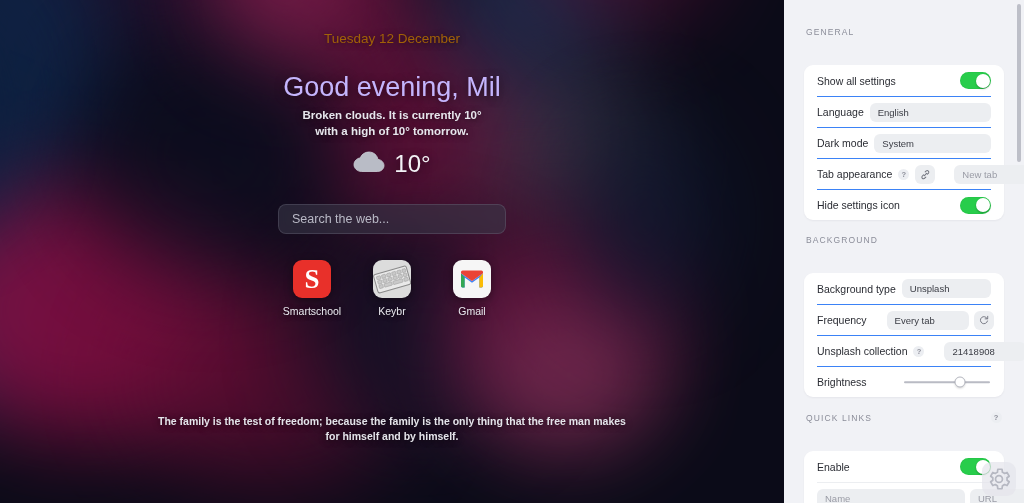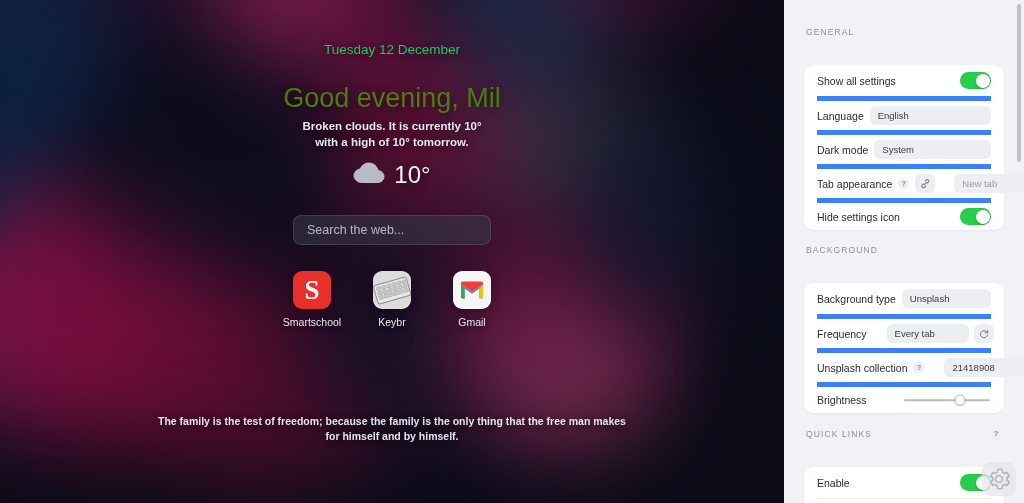--- a/index.html
+++ b/index.html
@@ -27,43 +27,43 @@
     position: absolute; left: 0; top: 0; width: 784px; height: 503px;
     display: flex; flex-direction: column; align-items: center;
     padding-top: 27px;
   }
   .clock {
     font-size: 79px; line-height: 0.92; font-weight: 300;
     color: #f2f2f5; letter-spacing: 1px;
     text-shadow: 0 2px 14px rgba(0,0,0,0.45);
   }
   .date {
-    margin-top: 15px; font-size: 13.5px; color: #22c55e; font-weight: 400;
+    margin-top: 4px; font-size: 13.5px; color: #a16207; font-weight: 400;
     text-shadow: 0 1px 6px rgba(0,0,0,0.5);
   }
   .greeting {
-    margin-top: 26px; font-size: 27px; font-weight: 400; color: #4d7c0f;
+    margin-top: 26px; font-size: 27px; font-weight: 400; color: #c4b5fd;
     text-shadow: 0 2px 10px rgba(0,0,0,0.5);
   }
   .weather-desc {
     margin-top: 5px; font-size: 11.5px; line-height: 1.35; color: #e6e6ec;
     text-align: center; font-weight: 600;
     text-shadow: 0 1px 6px rgba(0,0,0,0.55);
   }
   .weather-now {
     margin-top: 11px; display: flex; align-items: center; gap: 9px;
   }
   .weather-temp {
     font-size: 24px; color: #f3f3f6; font-weight: 400;
     text-shadow: 0 2px 8px rgba(0,0,0,0.5);
   }
   .cloud-icon { display: block; }
 
   .searchbar {
-    margin-top: 26px; width: 198px; height: 30px;
+    margin-top: 26px; width: 228px; height: 30px;
     background: rgba(58,58,74,0.55);
     border: 1px solid rgba(150,150,170,0.22);
     border-radius: 8px;
     color: #c9c9d4; font-size: 12.5px;
     padding: 0 13px; outline: none;
     font-family: "Liberation Sans", sans-serif;
     backdrop-filter: blur(4px);
   }
   .searchbar::placeholder { color: #b9b9c6; }
 
@@ -107,21 +107,21 @@
     padding: 15px 2px 8px 2px;
   }
   .card {
     background: #fff; border-radius: 9px;
     padding: 0 13px;
     box-shadow: 0 1px 2px rgba(20,20,40,0.05);
   }
   .row {
     display: flex; align-items: center; justify-content: space-between;
     min-height: 31px; padding: 5px 0;
-    border-top: 5px solid #3b82f6;
+    border-top: 1px solid #3b82f6;
     gap: 6px;
   }
   .row:first-child { border-top: none; margin-top: 20px; }
   .row-label { font-size: 10.5px; color: #2a2c33; display: flex; align-items: center; gap: 6px; white-space: nowrap; }
 
   .help {
     width: 11px; height: 11px; border-radius: 50%;
     background: #eceef2; color: #8d8f9a;
     font-size: 7.5px; display: inline-flex; align-items: center; justify-content: center;
     font-weight: 700; cursor: pointer; flex: none;

